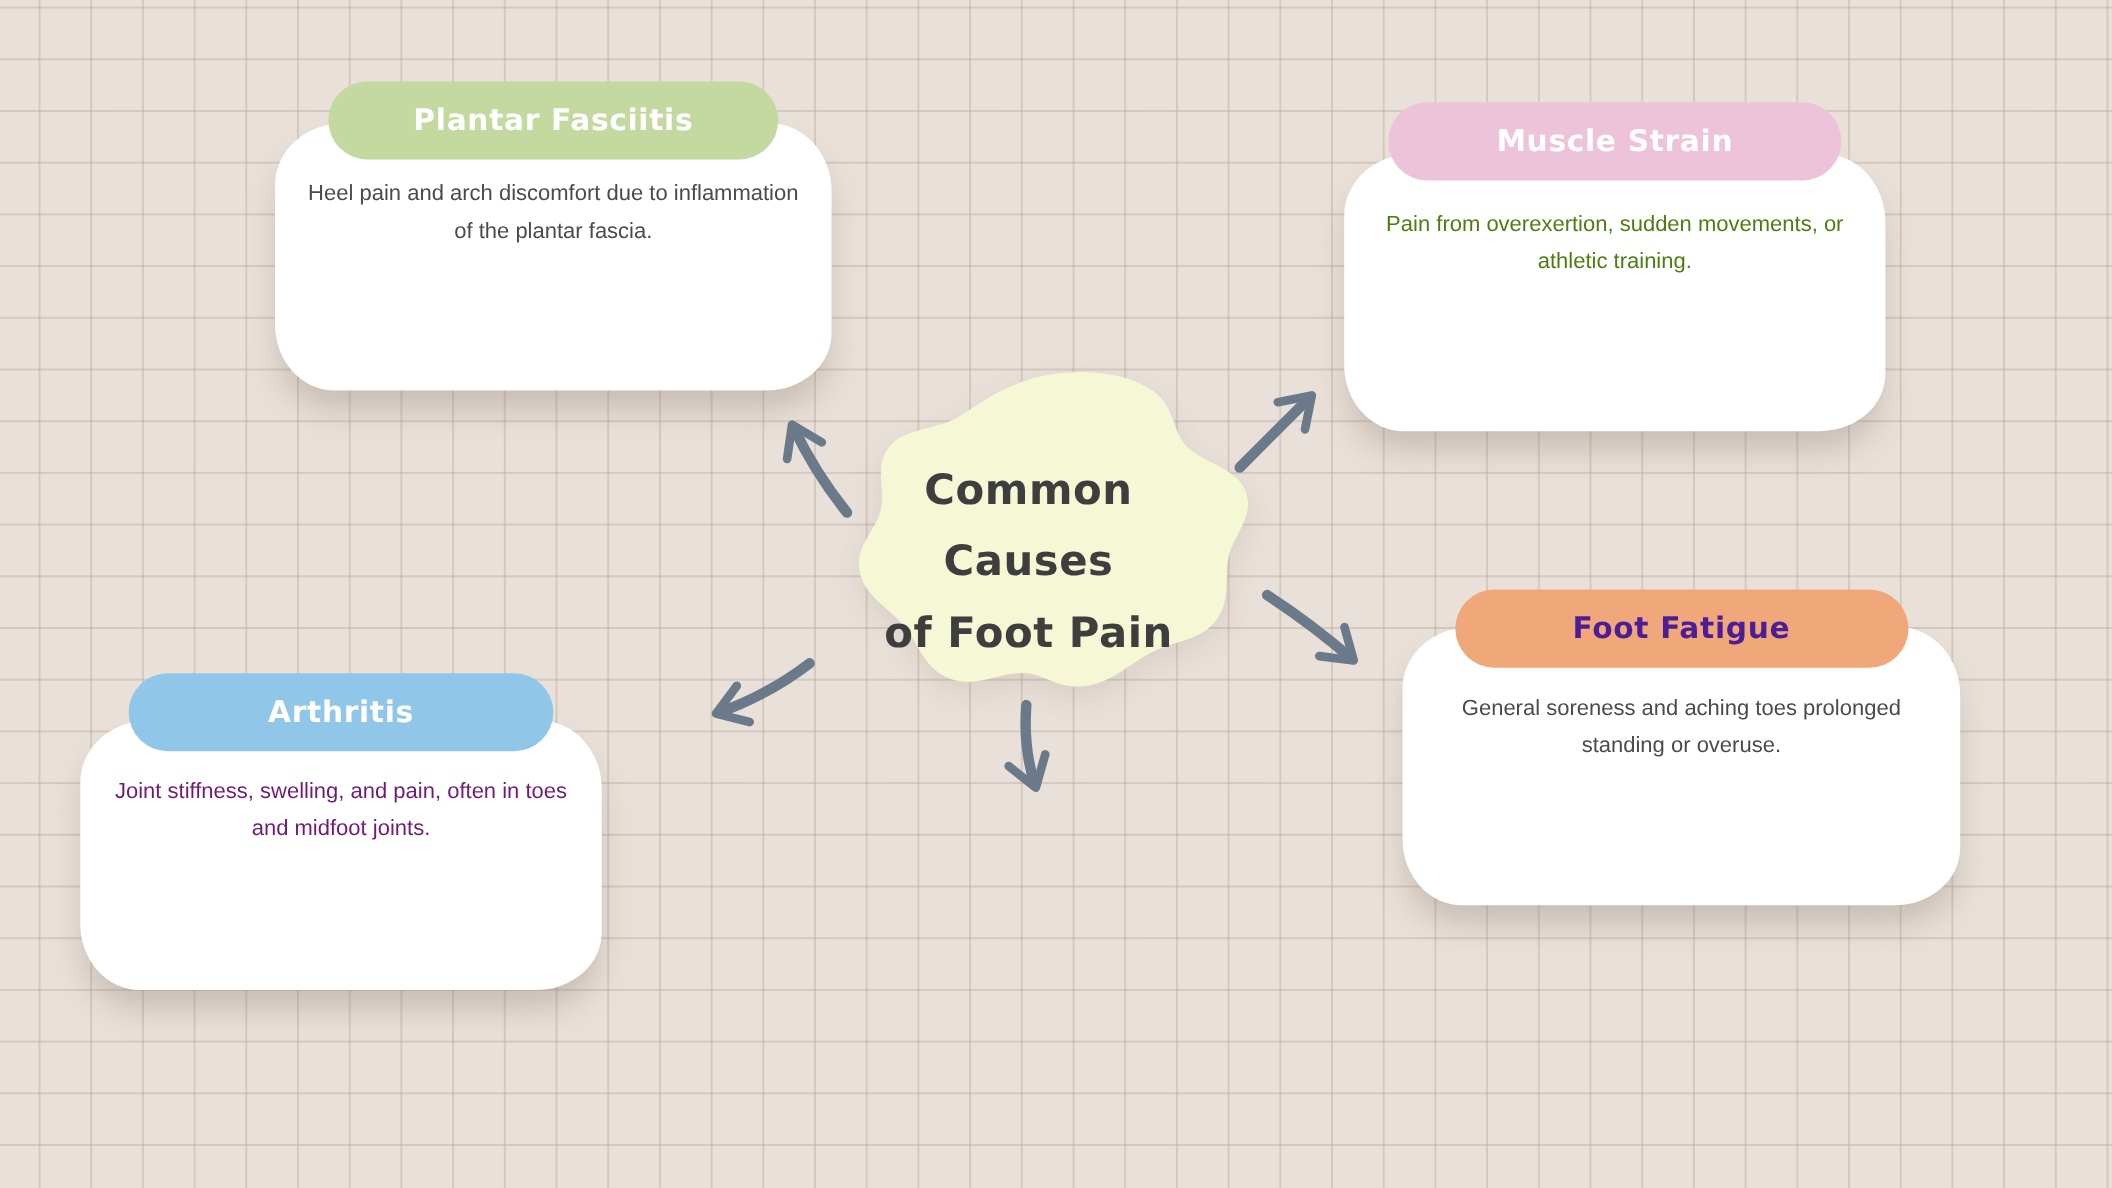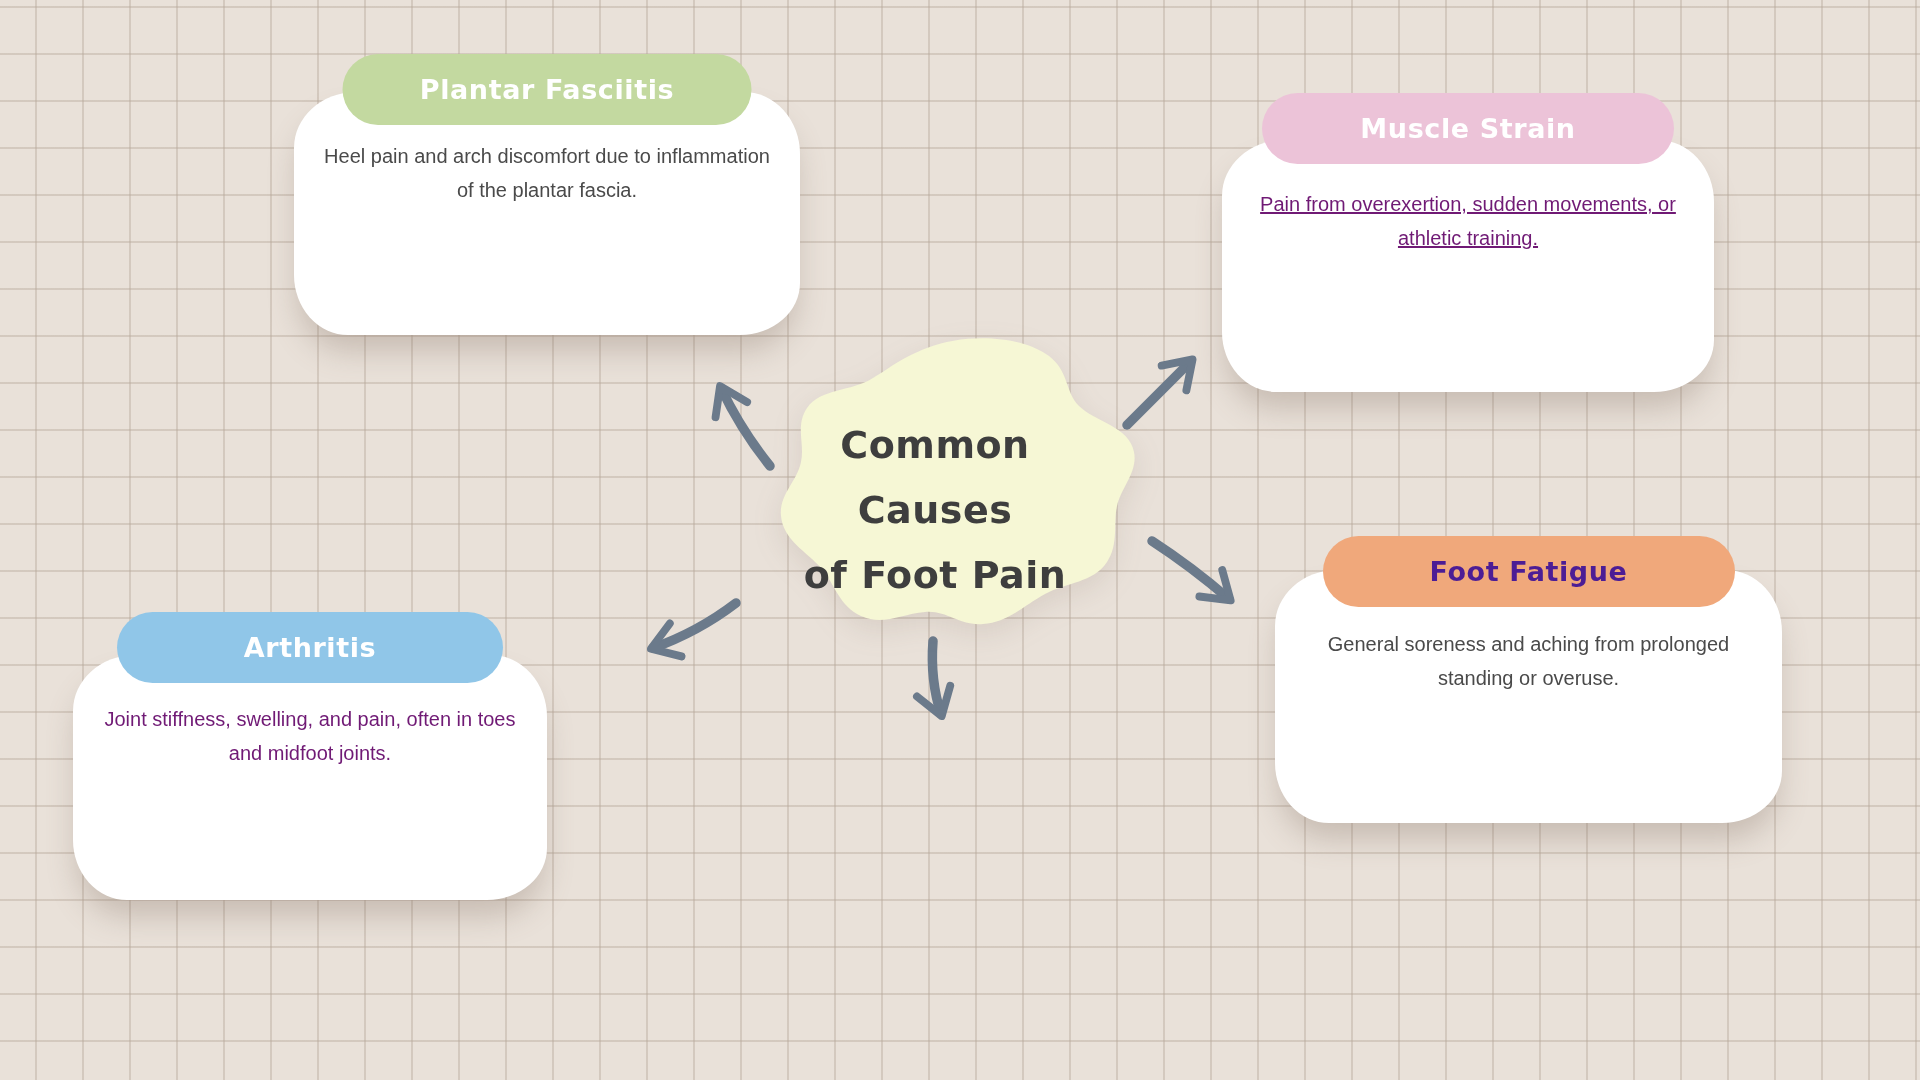--- a/index.html
+++ b/index.html
@@ -48,21 +48,21 @@
     white-space:nowrap;
   }
   .card-body{
     position:absolute;left:0;right:0;top:47px;
     margin:0;padding:0 28px;
     text-align:center;
     font-size:20px;line-height:34px;
   }
 
   
-  .card-plantar   {left:250px; top:92px; width:506px; height:243px;margin-left:44px;}
+  .card-plantar   {left:250px; top:112px; width:506px; height:243px;}
   .card-plantar   .pill{width:409px; top:-38px;}
   .card-muscle    {left:1222px;top:140px; width:492px; height:252px;}
   .card-muscle    .pill{width:412px; top:-47px;}
   .card-arthritis {left:73px;  top:655px; width:474px; height:245px;}
   .card-arthritis .pill{width:386px; top:-43px;}
   .card-diabetic  {left:670px; top:790px; width:510px; height:242px;}
   .card-diabetic  .pill{width:400px; top:-44px;}
   .card-diabetic  .card-body{top:50px;}
   .card-fatigue   {left:1275px;top:570px; width:507px; height:253px;}
   .card-fatigue   .pill{width:412px; top:-34px;}
@@ -115,31 +115,31 @@
     <div class="pill" style="background: rgb(195, 217, 160);">
       <span style="color: rgb(255, 255, 255);">Plantar Fasciitis</span>
     </div>
     <p class="card-body" style="color: rgb(74, 74, 74);">Heel pain and arch discomfort due to inflammation of the plantar fascia.</p>
   </section>
 
   <section class="card card-muscle">
     <div class="pill" style="background: rgb(236, 195, 216); text-align: right;">
       <span style="color: rgb(255, 255, 255);">Muscle Strain</span>
     </div>
-    <p class="card-body" style="color: #701a75; text-decoration: underline;">Pain from overexertion, sudden movements, or athletic training.</p>
+    <p class="card-body" style="color: #4d7c0f;">Pain from overexertion, sudden movements, or athletic training.</p>
   </section>
 
   <section class="card card-arthritis">
     <div class="pill" style="background: rgb(144, 198, 232);">
       <span style="color: rgb(255, 255, 255);">Arthritis</span>
     </div>
     <p class="card-body" style="color: #701a75;">Joint stiffness, swelling, and pain, often in toes and midfoot joints.</p>
   </section>
 
 
   <section class="card card-fatigue">
     <div class="pill" style="background: rgb(240, 168, 123);">
       <span style="color: #4c1d95;">Foot Fatigue</span>
     </div>
-    <p class="card-body" style="color: rgb(74, 74, 74);">General soreness and aching from prolonged standing or overuse.</p>
+    <p class="card-body" style="color: rgb(74, 74, 74);">General soreness and aching toes prolonged standing or overuse.</p>
   </section>
 
 </div>
 
 </body></html>

